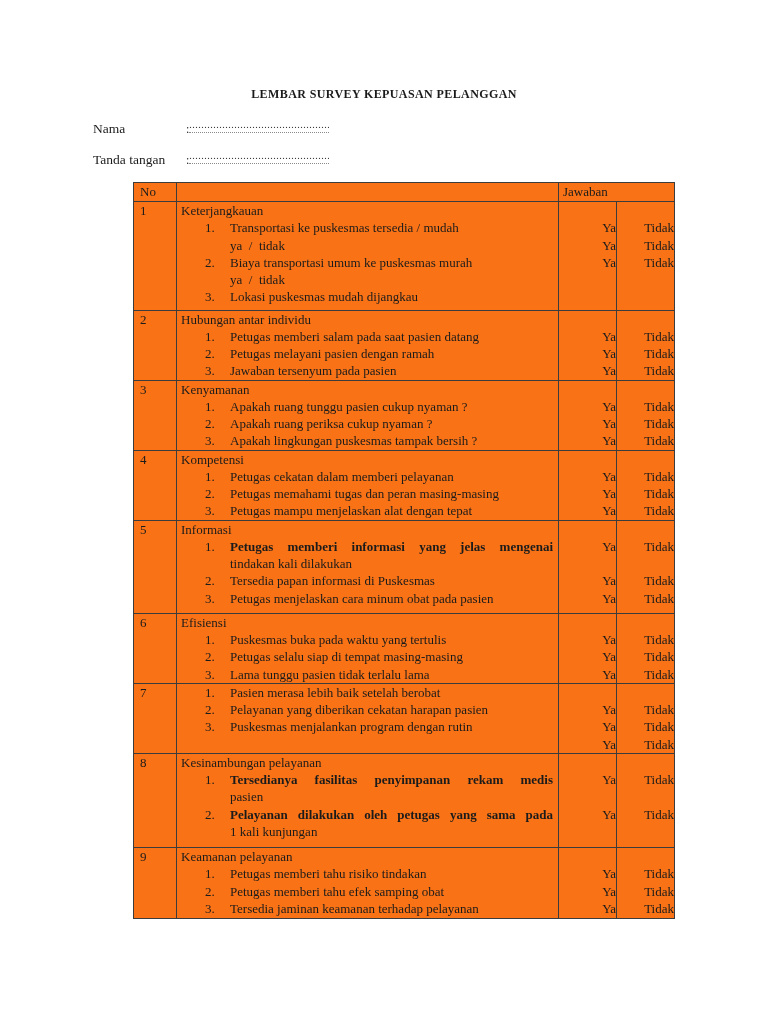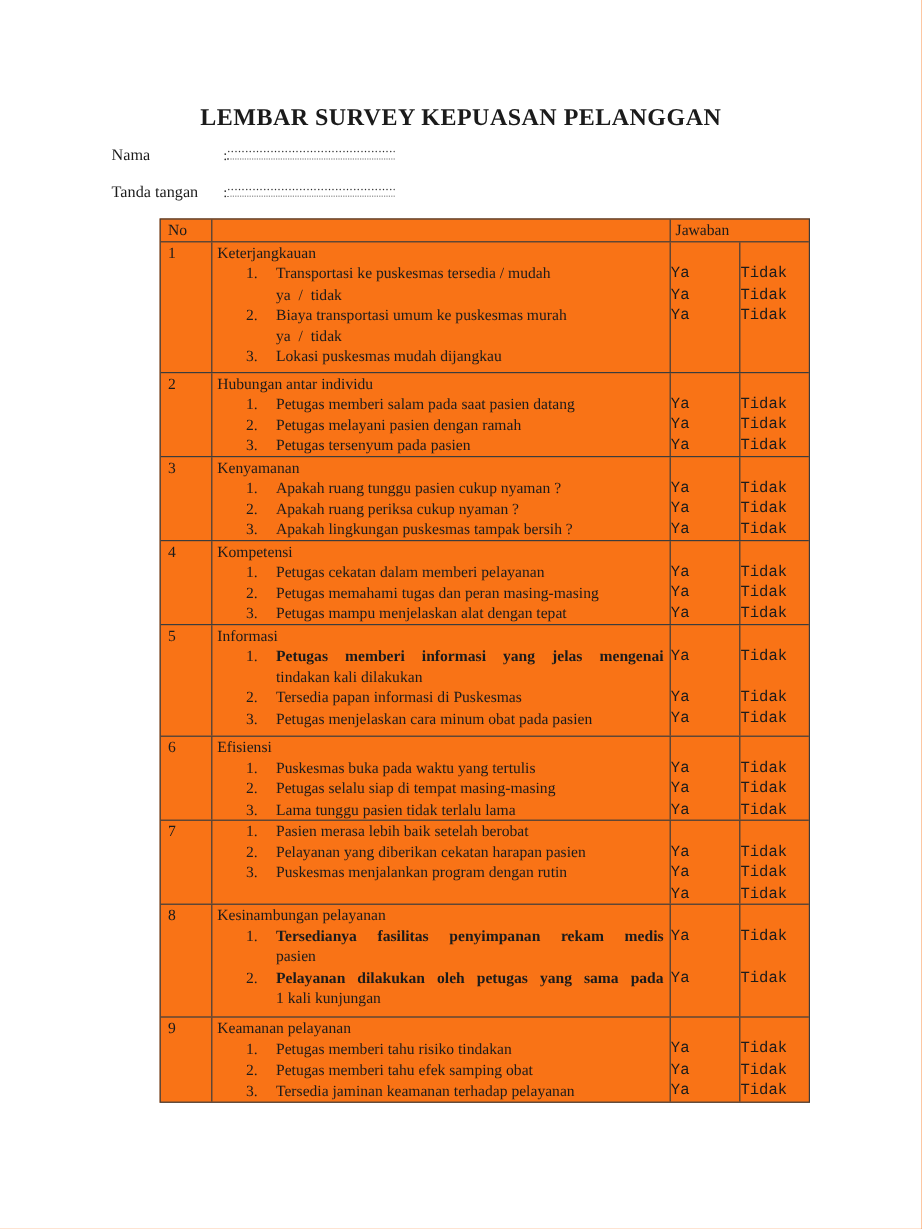--- a/index.html
+++ b/index.html
@@ -14,21 +14,21 @@
     overflow: hidden;
     font-family: "Liberation Serif", "DejaVu Serif", serif;
     color: #1b1b1b;
   }
   .page-title {
     position: absolute;
     top: 87px;
     left: 0;
     width: 768px;
     text-align: center;
-    font-size: 20px;
+    font-size: 12px;
     font-weight: bold;
     letter-spacing: 0.4px;
     white-space: nowrap;
   }
   .field {
     position: absolute;
     left: 93px;
     font-size: 13.5px;
     white-space: nowrap;
   }
@@ -96,21 +96,21 @@
     top: 0;
   }
   .item-line .txt { display: block; }
   .item-line.justify .txt {
     white-space: normal;
     text-align: justify;
     text-align-last: justify;
     font-weight: bold;
   }
   .cont-line { padding-left: 53px; }
-  .ans-cell { text-align: left; font-family: Liberation Mono, monospace; }
+  .ans-cell { text-align: right; }
   
   .section-row:nth-child(2)  .cell { padding-bottom: 4px; }
   .section-row:nth-child(6)  .cell { padding-bottom: 6px; }
   .section-row:nth-child(9)  .cell { padding-bottom: 7px; }
   .section-row:nth-child(10) .cell { padding-bottom: 1px; }
 </style>
 </head>
 <body>
 
 <div class="page">
@@ -178,21 +178,21 @@
           <div class="q-line item-line">
             <span class="num">1.</span>
             <span class="txt">Petugas memberi salam pada saat pasien datang</span>
           </div>
           <div class="q-line item-line">
             <span class="num">2.</span>
             <span class="txt">Petugas melayani pasien dengan ramah</span>
           </div>
           <div class="q-line item-line">
             <span class="num">3.</span>
-            <span class="txt">Petugas tersenyum pada pasien</span>
+            <span class="txt">Jawaban tersenyum pada pasien</span>
           </div>
         </div>
         <div class="cell ans-cell ya-cell">
           <div class="ans-line">&nbsp;</div>
           <div class="ans-line">Ya</div>
           <div class="ans-line">Ya</div>
           <div class="ans-line">Ya</div>
         </div>
         <div class="cell ans-cell tidak-cell">
           <div class="ans-line">&nbsp;</div>

